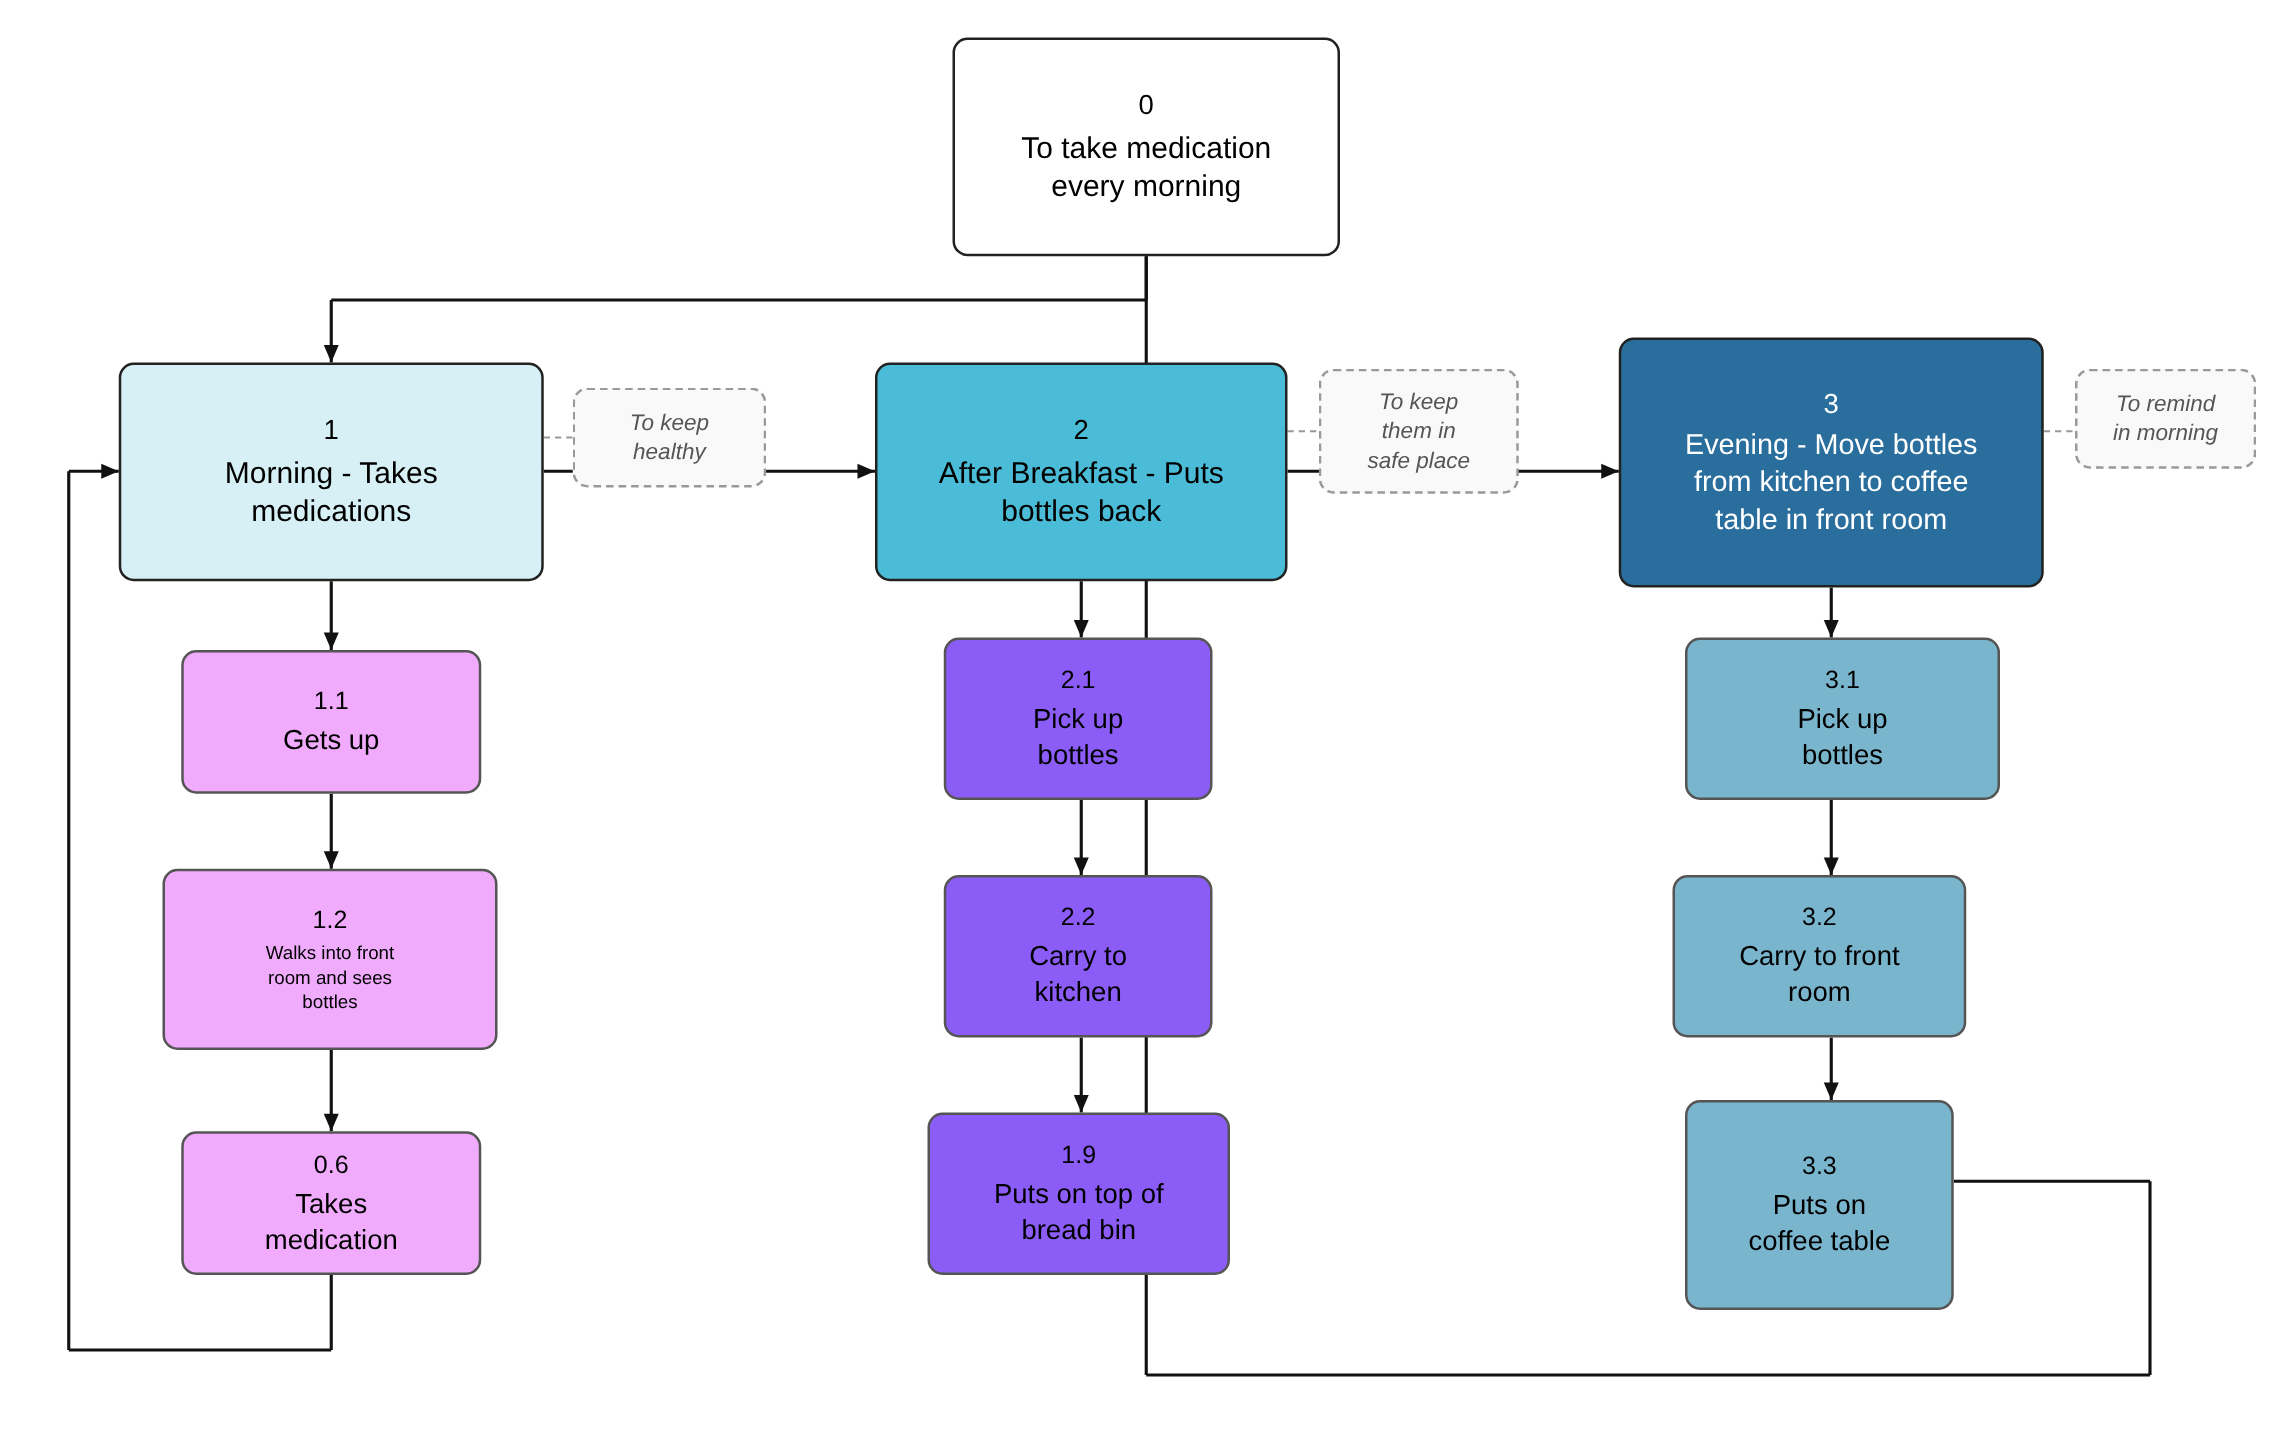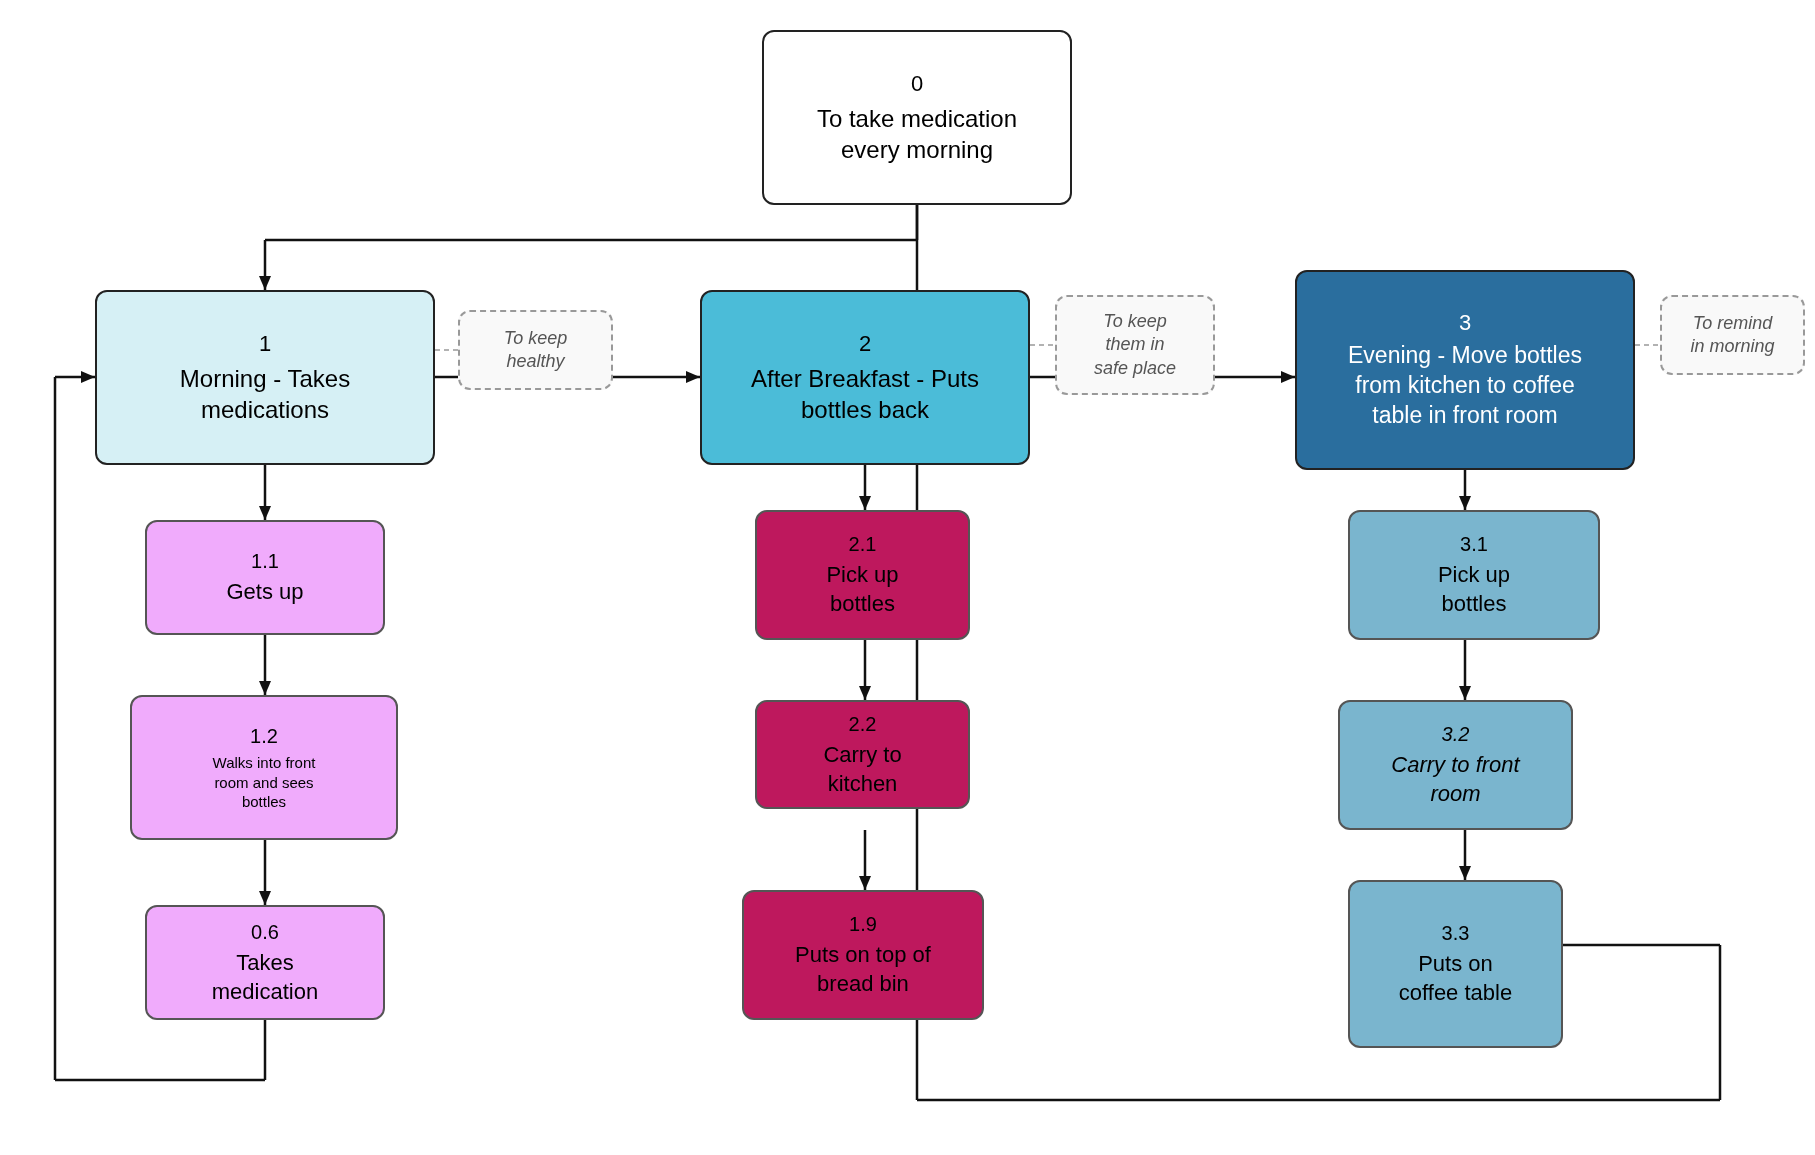--- a/index.html
+++ b/index.html
@@ -53,21 +53,21 @@
     .style-level1-dark {
       background: #2a6e9e;
       border: 2.5px solid #222;
       color: #fff;
     }
     .style-sub-light {
       background: #f0abfc;
       border: 2px solid #555;
     }
     .style-sub-mid {
-      background: #be185d;
+      background: #8b5cf6;
       border: 2px solid #555;
     }
     .style-sub-dark {
       background: #7ab5ce;
       border: 2px solid #555;
     }
     .style-dashed {
       background: #f9f9f9;
       border: 2px dashed #999;
       border-radius: 12px;
@@ -184,36 +184,36 @@
   <div class="node style-sub-light" style="left:145px; top:905px; width:240px; height:115px;">
     <span style="font-size:20px;">0.6</span>
     <span style="font-size:22px; margin-top:4px;">Takes<br>medication</span>
   </div>
 
   <div class="node style-sub-mid" style="left:755px; top:510px; width:215px; height:130px;">
     <span style="font-size:20px;">2.1</span>
     <span style="font-size:22px; margin-top:4px;">Pick up<br>bottles</span>
   </div>
 
-  <div class="node style-sub-mid" style="left:755px; top:700px; width:215px; height:109px;">
+  <div class="node style-sub-mid" style="left:755px; top:700px; width:215px; height:130px;">
     <span style="font-size:20px;">2.2</span>
     <span style="font-size:22px; margin-top:4px;">Carry to<br>kitchen</span>
   </div>
 
   <div class="node style-sub-mid" style="left:742px; top:890px; width:242px; height:130px;">
     <span style="font-size:20px;">1.9</span>
     <span style="font-size:22px; margin-top:4px;">Puts on top of<br>bread bin</span>
   </div>
 
   <div class="node style-sub-dark" style="left:1348px; top:510px; width:252px; height:130px;">
     <span style="font-size:20px;">3.1</span>
     <span style="font-size:22px; margin-top:4px;">Pick up<br>bottles</span>
   </div>
 
-  <div class="node style-sub-dark" style="left:1338px; top:700px; width:235px; height:130px;font-style:italic;">
+  <div class="node style-sub-dark" style="left:1338px; top:700px; width:235px; height:130px;">
     <span style="font-size:20px;">3.2</span>
     <span style="font-size:22px; margin-top:4px;">Carry to front<br>room</span>
   </div>
 
   <div class="node style-sub-dark" style="left:1348px; top:880px; width:215px; height:168px;">
     <span style="font-size:20px;">3.3</span>
     <span style="font-size:22px; margin-top:4px;">Puts on<br>coffee table</span>
   </div>
 </div>
 

